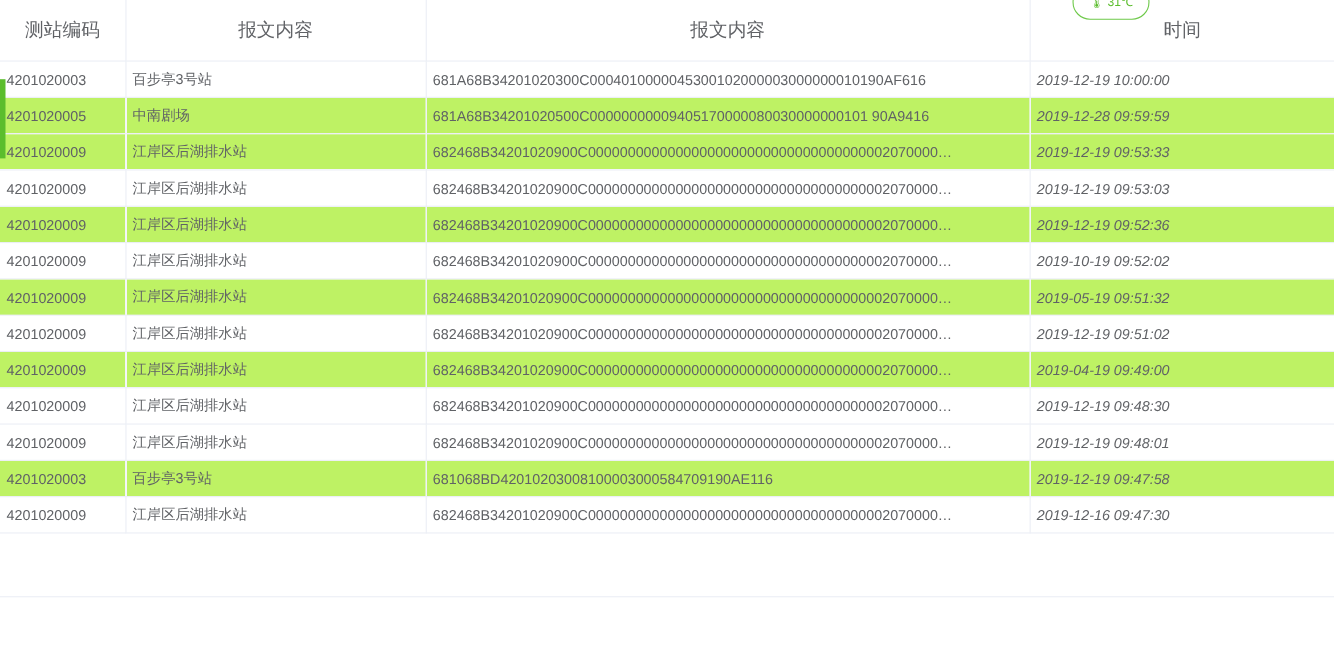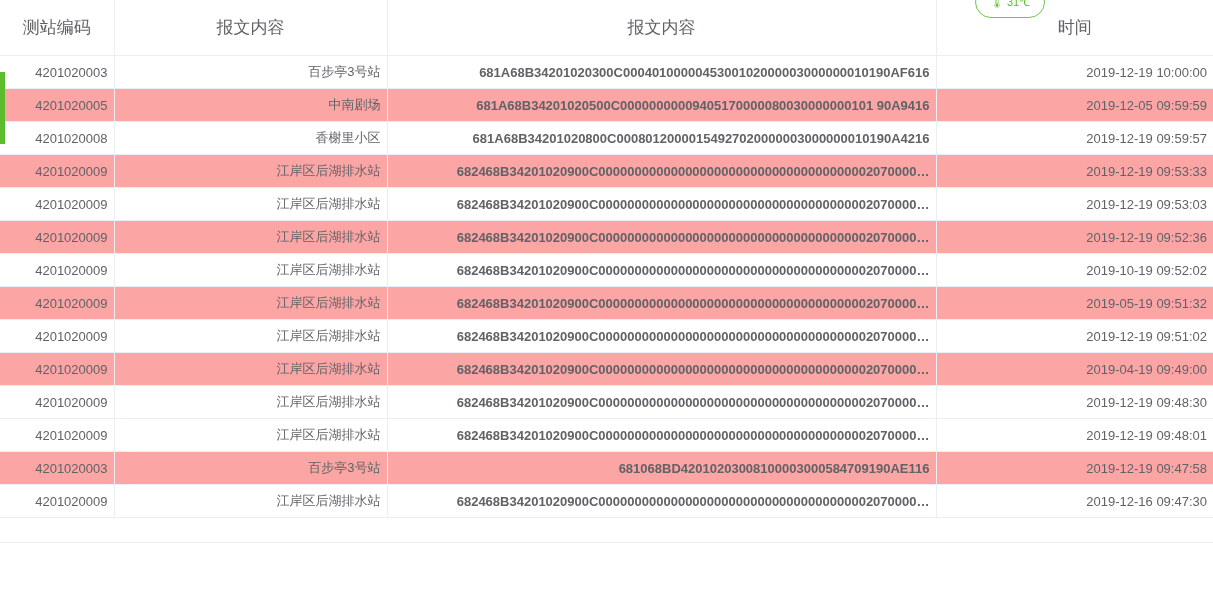--- a/index.html
+++ b/index.html
@@ -84,40 +84,41 @@
     border-right: none;
     margin-left: 18px;
   }
 
   table.data-table tbody td {
     height: 33px;
     font-size: 13px;
     color: #606266;
     border-bottom: 1px solid #ebeef5;
     border-right: 1px solid #ebeef5;
-    text-align: right;
+    text-align: left;
     padding: 0 6px;
     box-sizing: border-box;
     white-space: nowrap;
     overflow: hidden;
     text-overflow: ellipsis;
   }
   table.data-table tbody td:last-child {
     border-right: none;
+    font-style: italic;
   }
   table.data-table tbody tr.striped td {
-    background: #fca5a5;
+    background: #bef264;
   }
   table.data-table tbody tr:not(.striped) td {
     background: #ffffff;
   }
 
   .col-code   { width: 114px; }
   .col-name   { width: 273px; }
-  .col-msg    { width: 549px; font-weight: bold; }
+  .col-msg    { width: 549px; }
   .col-time   { width: 277px; }
 
   td.col-code {
     text-align: left;
     padding-left: 10px;
   }
 
   .table-bottom-border {
     position: absolute;
     left: 0;
@@ -152,27 +153,21 @@
         <tr>
           <td class="col-code">4201020003</td>
           <td class="col-name">百步亭3号站</td>
           <td class="col-msg">681A68B34201020300C0004010000045300102000003000000010190AF616</td>
           <td class="col-time">2019-12-19 10:00:00</td>
         </tr>
         <tr class="striped">
           <td class="col-code">4201020005</td>
           <td class="col-name">中南剧场</td>
           <td class="col-msg">681A68B34201020500C00000000009405170000080030000000101 90A9416</td>
-          <td class="col-time">2019-12-05 09:59:59</td>
-        </tr>
-        <tr>
-          <td class="col-code">4201020008</td>
-          <td class="col-name">香榭里小区</td>
-          <td class="col-msg">681A68B34201020800C00080120000154927020000003000000010190A4216</td>
-          <td class="col-time">2019-12-19 09:59:57</td>
+          <td class="col-time">2019-12-28 09:59:59</td>
         </tr>
         <tr class="striped">
           <td class="col-code">4201020009</td>
           <td class="col-name">江岸区后湖排水站</td>
           <td class="col-msg">682468B34201020900C00000000000000000000000000000000000002070000…</td>
           <td class="col-time">2019-12-19 09:53:33</td>
         </tr>
         <tr>
           <td class="col-code">4201020009</td>
           <td class="col-name">江岸区后湖排水站</td>

